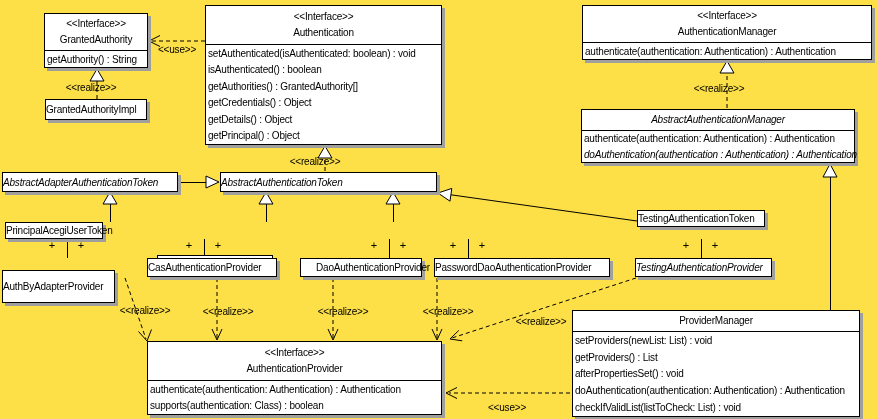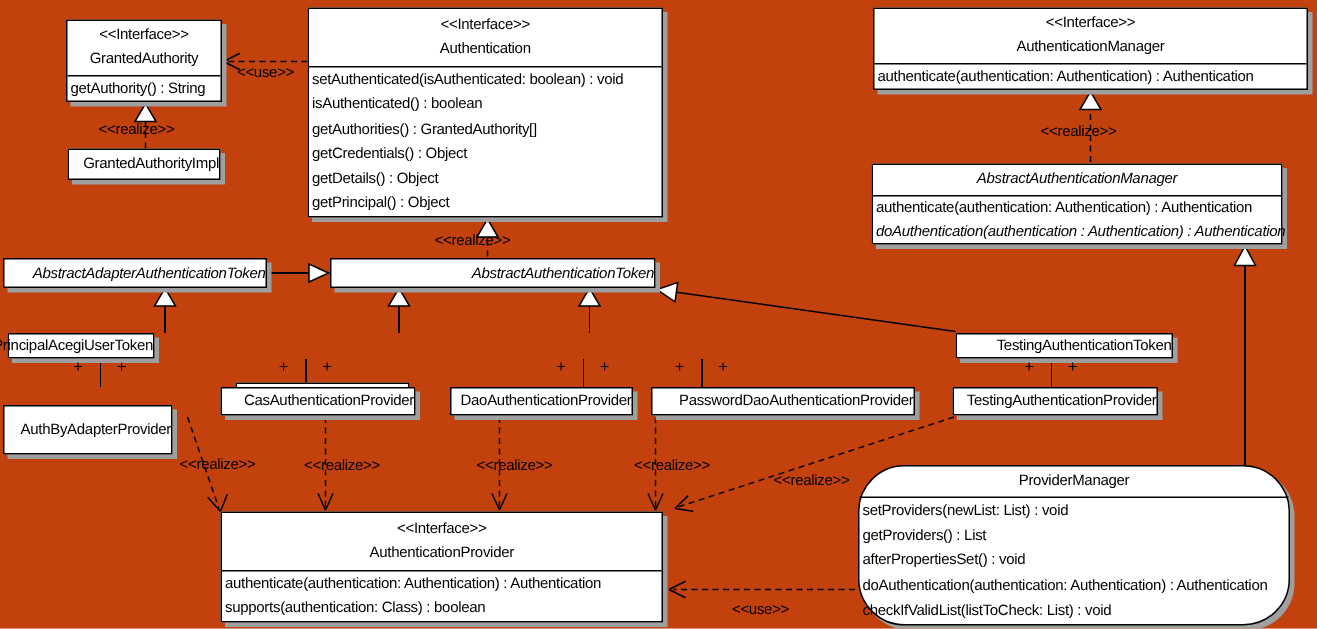--- a/index.html
+++ b/index.html
@@ -1,23 +1,23 @@
 <!DOCTYPE html>
 <html><head>
 <meta charset="utf-8">
 <style>
   html,body{margin:0;padding:0;background:#ddd;}
-  .stage{position:relative;width:878px;height:419px;background:#c2410c;overflow:hidden;
+  .stage{position:relative;width:878px;height:419px;background:#fde047;overflow:hidden;
          font-family:"Liberation Sans",sans-serif;color:#000;}
   svg.wires{position:absolute;left:0;top:0;}
   .box{position:absolute;background:#fff;border:1px solid #000;box-shadow:3px 3px 0 #9f9f9f;
        box-sizing:border-box;display:flex;flex-direction:column;font-size:10px;letter-spacing:-0.2px;}
   .title{display:flex;flex-direction:column;justify-content:center;align-items:center;flex:0 0 auto;}
   .title div{line-height:16px;white-space:nowrap;}
-  .simple{justify-content:center;align-items:flex-end;}
+  .simple{justify-content:center;align-items:flex-start;}
   .simple .cname{white-space:nowrap;}
   .methods{border-top:1px solid #000;display:flex;flex-direction:column;flex:1;}
   .m{flex:1;display:flex;align-items:center;padding-left:2px;white-space:nowrap;}
   .it{font-style:italic;}
   .elabel{position:absolute;transform:translate(-50%,-50%);font-size:10px;letter-spacing:-0.2px;white-space:nowrap;}
   .plus{position:absolute;transform:translate(-50%,-50%);font-size:11px;}
 </style>
 </head>
 <body>
 
@@ -132,56 +132,56 @@
 
   <div class="box simple" style="left:5px;top:222px;width:98px;height:17px;">
     <div class="cname">PrincipalAcegiUserToken</div>
   </div>
 
   <div class="box simple" style="left:157px;top:222px;width:116px;height:17px;margin-top:33px;">
     <div class="cname">CasAuthenticationToken</div>
   </div>
 
 
-  <div class="box simple" style="left:637px;top:222px;width:145px;height:17px;">
+  <div class="box simple" style="left:637px;top:210px;width:128px;height:17px;">
     <div class="cname">TestingAuthenticationToken</div>
   </div>
 
   <div class="box simple" style="left:2px;top:258px;width:113px;height:33px;margin-top:12px;">
     <div class="cname">AuthByAdapterProvider</div>
   </div>
 
   <div class="box simple" style="left:147px;top:258px;width:130px;height:19px;">
     <div class="cname">CasAuthenticationProvider</div>
   </div>
 
-  <div class="box simple" style="left:300px;top:258px;width:122px;height:19px;">
+  <div class="box simple" style="left:300px;top:258px;width:122px;height:19px;padding-left:15px;">
     <div class="cname">DaoAuthenticationProvider</div>
   </div>
 
   <div class="box simple" style="left:434px;top:258px;width:176px;height:19px;">
     <div class="cname">PasswordDaoAuthenticationProvider</div>
   </div>
 
-  <div class="box simple" style="left:635px;top:258px;width:137px;height:19px;">
+  <div class="box simple" style="left:635px;top:258px;width:137px;height:19px;font-style:italic;">
     <div class="cname">TestingAuthenticationProvider</div>
   </div>
 
   <div class="box" style="left:147px;top:341px;width:295px;height:74px;">
     <div class="title" style="height:38px;">
       <div class="stereo">&lt;&lt;Interface&gt;&gt;</div>
       <div class="cname">AuthenticationProvider</div>
     </div>
     <div class="methods">
       <div class="m">authenticate(authentication: Authentication) : Authentication</div>
       <div class="m">supports(authentication: Class) : boolean</div>
     </div>
   </div>
 
-  <div class="box" style="left:572px;top:310px;width:288px;height:107px;border-radius:31px;">
+  <div class="box" style="left:572px;top:310px;width:288px;height:107px;">
     <div class="title" style="height:20px;">
       <div class="cname">ProviderManager</div>
     </div>
     <div class="methods">
       <div class="m">setProviders(newList: List) : void</div>
       <div class="m">getProviders() : List</div>
       <div class="m">afterPropertiesSet() : void</div>
       <div class="m">doAuthentication(authentication: Authentication) : Authentication</div>
       <div class="m">checkIfValidList(listToCheck: List) : void</div>
     </div>

